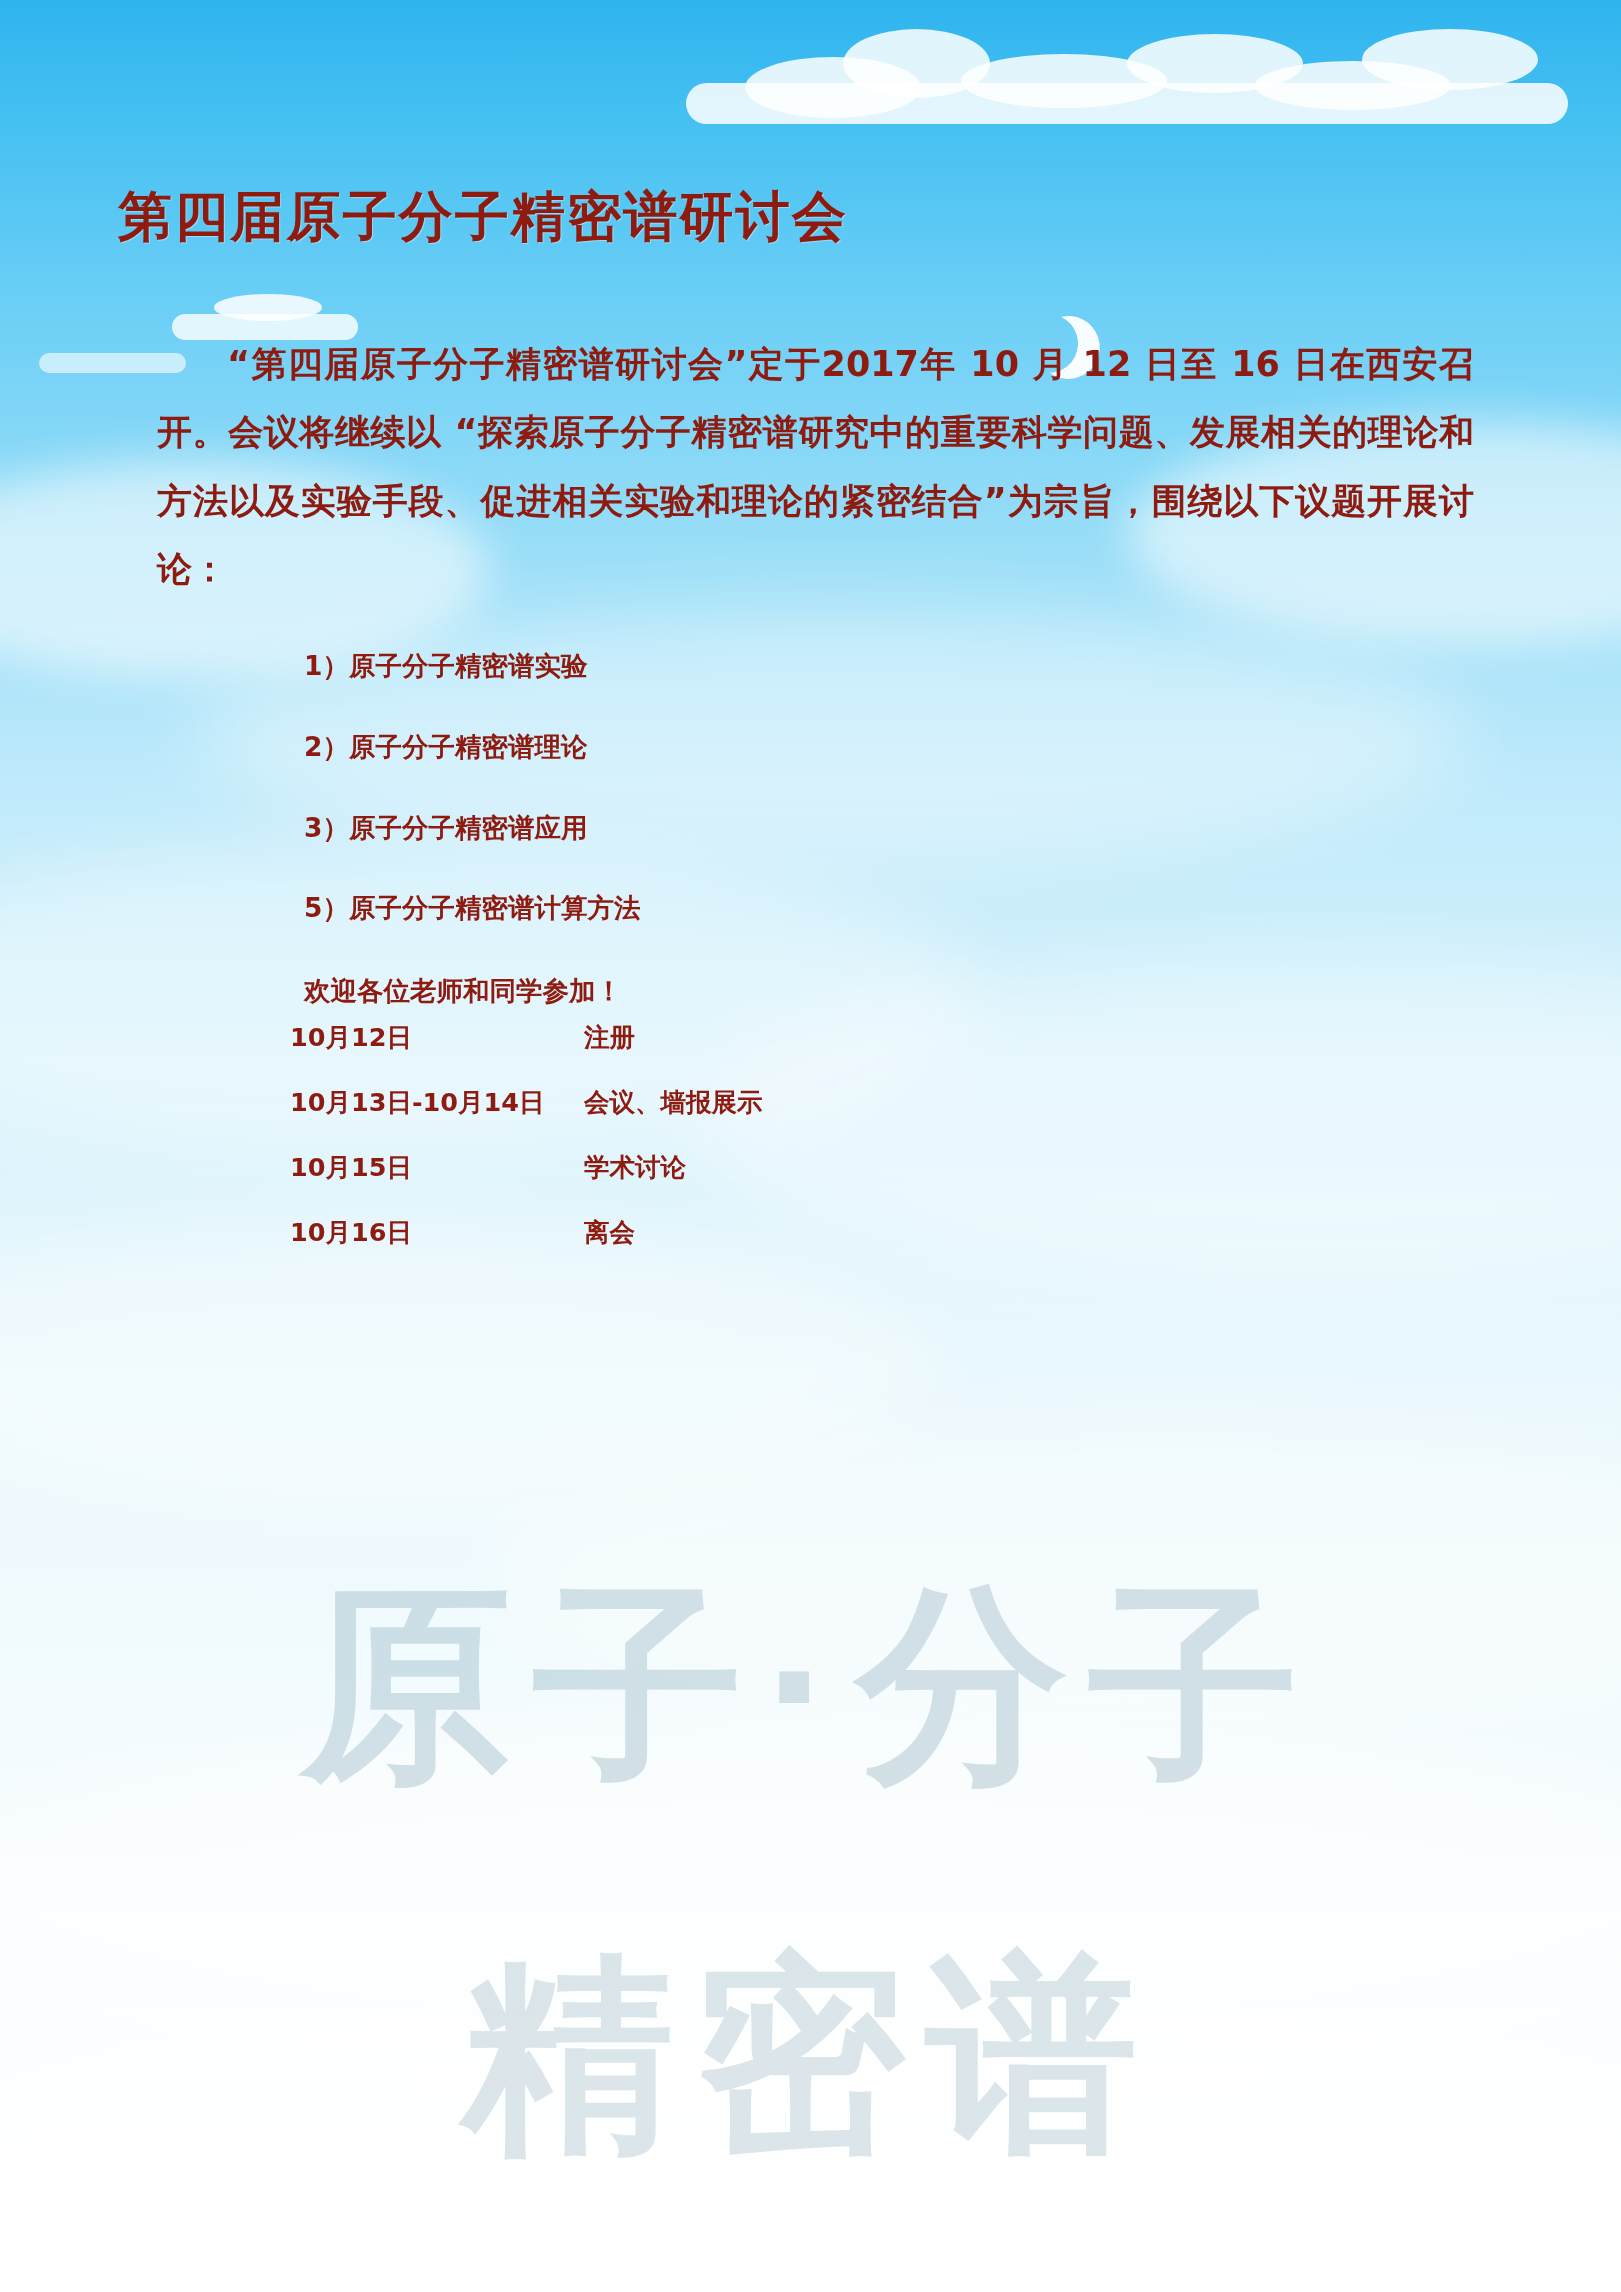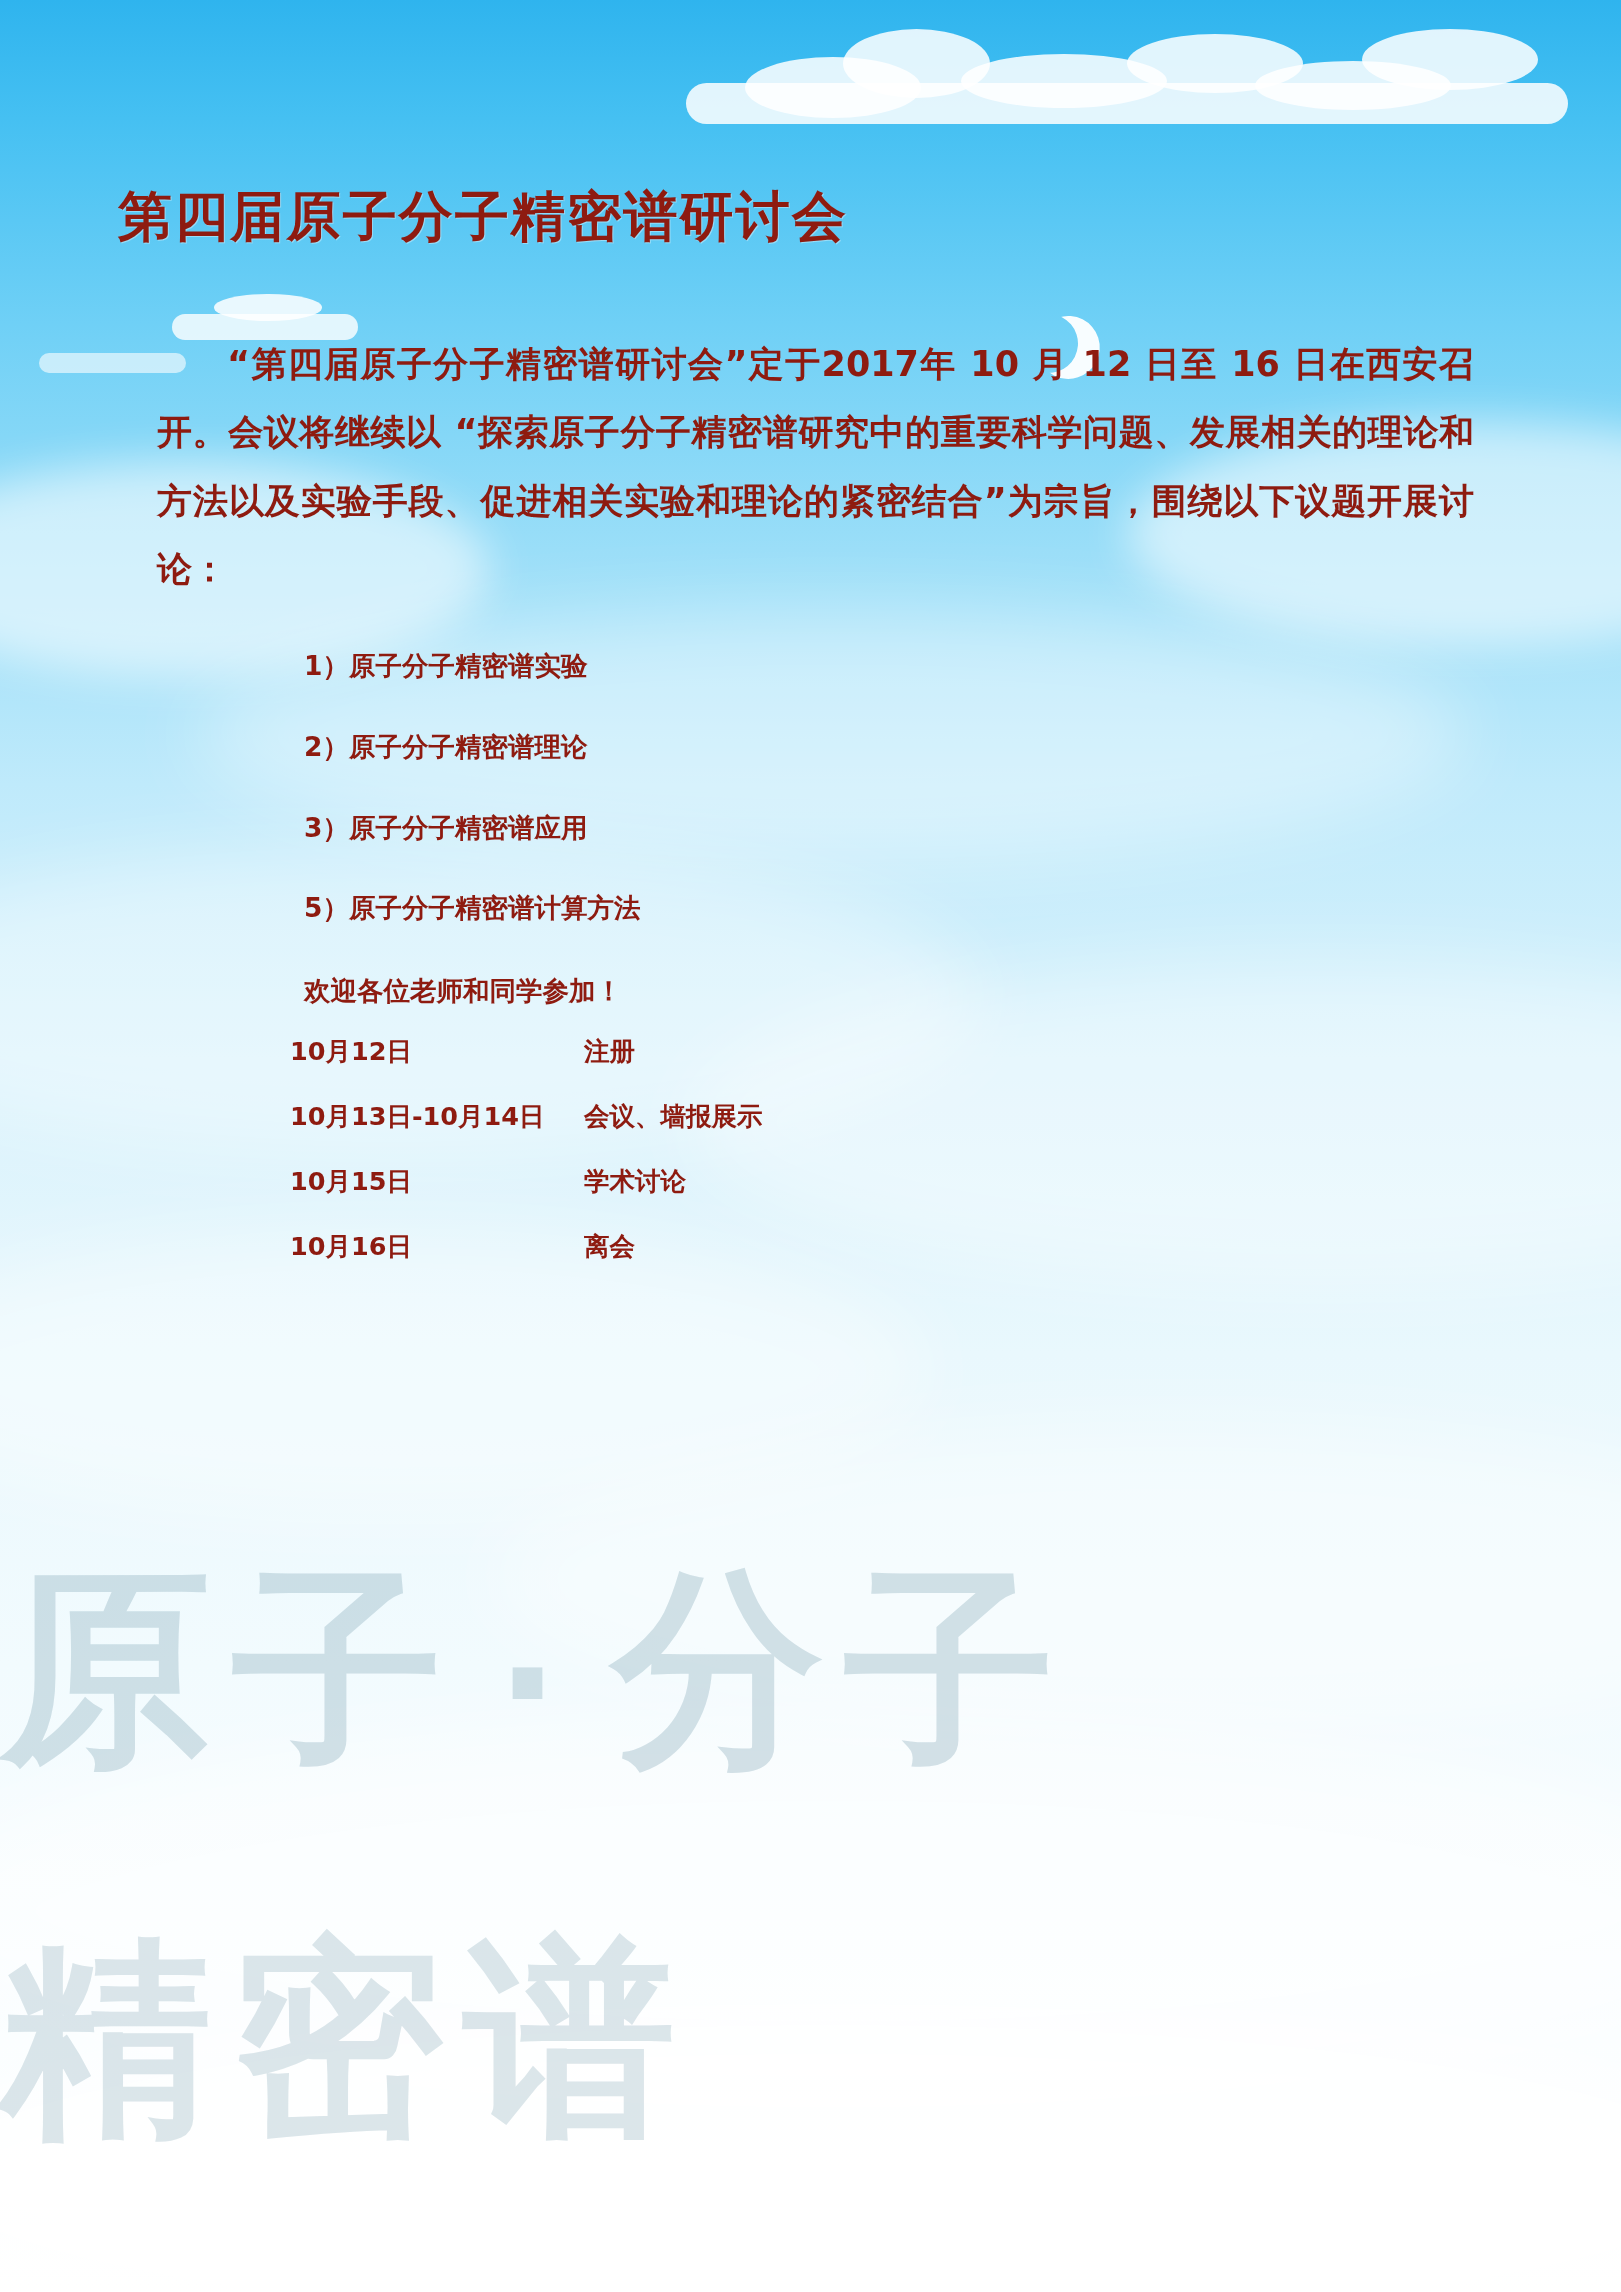--- a/index.html
+++ b/index.html
@@ -67,23 +67,23 @@
     background: transparent;
     box-shadow: 17.6px 9.8px 0 2px rgba(255,255,255,0.95);
     transform: rotate(-18deg);
     pointer-events: none;
   }
 
   
   .watermark {
     position: absolute;
     left: 0; right: 0;
-    text-align: left;
+    text-align: center;
     color: rgba(120,160,175,0.30);
-    font-family: Liberation Mono, monospace;
+    font-family: Liberation Sans, sans-serif;
     font-weight: 700;
     letter-spacing: 0.10em;
     white-space: nowrap;
     pointer-events: none;
     user-select: none;
   }
   .wm-top {
     top: 1580px;
     font-size: 211px;
     line-height: 1;
@@ -156,21 +156,21 @@
   .info-line {
     color: #8e1b10;
     font-family: "DejaVu Sans", sans-serif;
     font-weight: 700;
     font-size: 27.4px;
     line-height: 1.75;
     letter-spacing: 0.02em;
   }
 
   .schedule {
-    margin-top: 28px;
+    margin-top: 14px;
     padding-left: 172px;
   }
   .sched-row {
     display: flex;
     color: #8e1b10;
     font-family: "DejaVu Sans", sans-serif;
     font-weight: 700;
     font-size: 25.5px;
     line-height: 1.1;
     margin-bottom: 37px;

